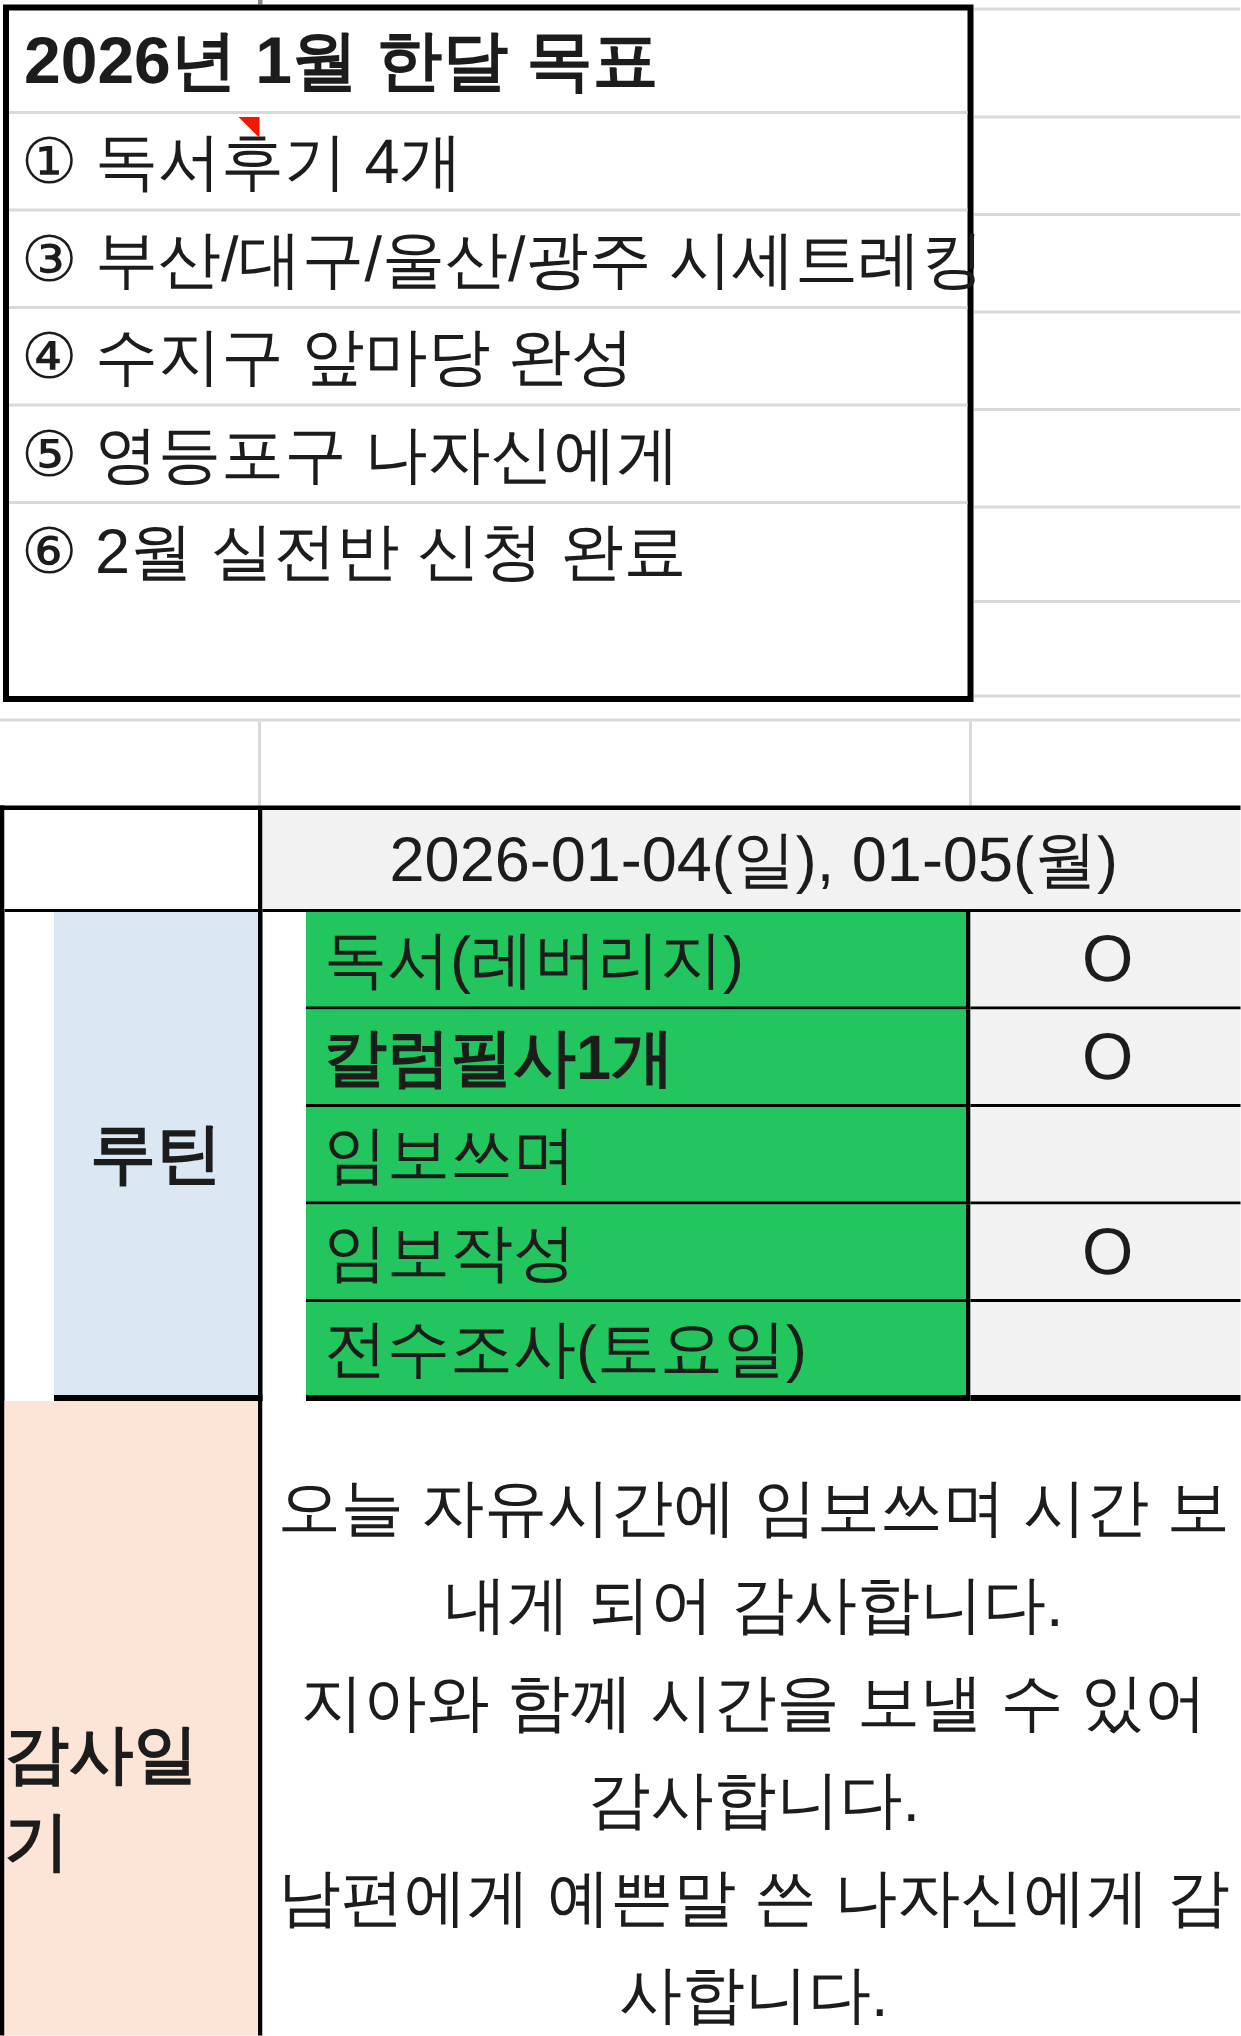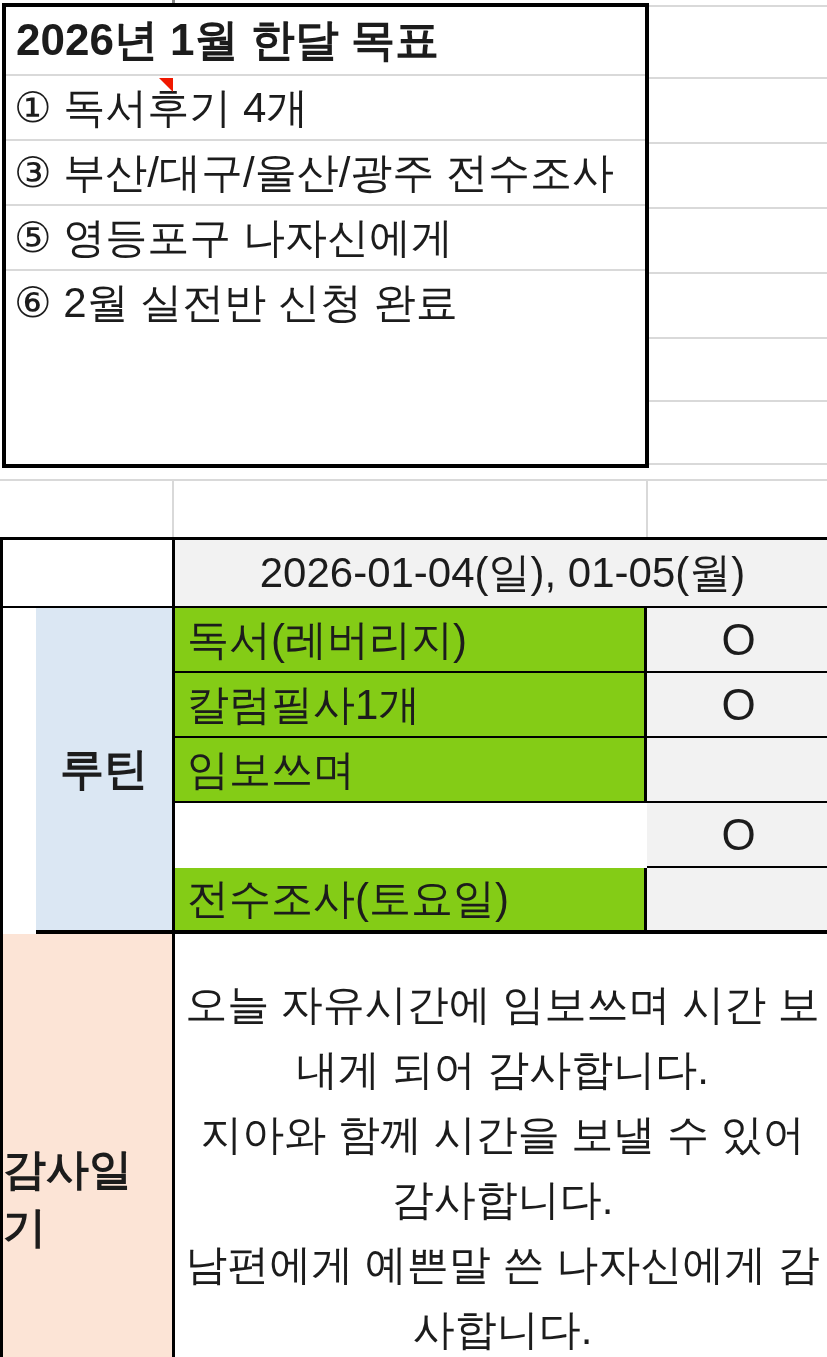--- a/index.html
+++ b/index.html
@@ -77,26 +77,26 @@
   .routine-label-cell{
     grid-column:1;grid-row:2 / span 5;
     background:#dbe7f3;
     border-right:3px solid #000;
     border-bottom:4px solid #000;
     display:flex;align-items:center;justify-content:center;
     font-size:44px;font-weight:bold;margin-left:33px;
   }
   .item-cell{
     grid-column:2;
-    background:#84cc16;
+    background:#22c55e;
     border-right:3px solid #000;
     border-bottom:2px solid #000;
     display:flex;align-items:center;
     padding-left:12px;
-    font-size:42px;white-space:nowrap;
+    font-size:42px;white-space:nowrap;margin-left:29px;
   }
   .status-cell{
     grid-column:3;
     background:#f2f2f2;
     border-bottom:2px solid #000;
     display:flex;align-items:center;justify-content:center;
     font-size:44px;
   }
   .last-routine{border-bottom:4px solid #000;}
   .diary-label-cell{
@@ -128,41 +128,43 @@
 <div class="gl gl-h" style="left:649px;top:463px;width:178px;"></div>
 
 <div class="gl gl-h" style="left:0;top:479px;width:827px;"></div>
 <div class="gl gl-v-dark" style="left:172px;top:0;height:6px;"></div>
 <div class="gl gl-v" style="left:172px;top:481px;height:56px;"></div>
 <div class="gl gl-v" style="left:646px;top:481px;height:56px;"></div>
 
 <div id="goals-box">
   <div class="goals-title-row">2026년 1월 한달 목표</div>
   <div class="goal-row">① 독서후기 4개</div>
-  <div class="goal-row">③ 부산/대구/울산/광주 전수조사</div>
+  <div class="goal-row">③ 부산/대구/울산/광주 시세트레킹</div>
+  <div class="goal-row">④ 수지구 앞마당 완성</div>
   <div class="goal-row">⑤ 영등포구 나자신에게</div>
   <div class="goal-row">⑥ 2월 실전반 신청 완료</div>
 </div>
 <div id="comment-indicator"></div>
 
 <div id="schedule-table">
   <div class="corner-cell"></div>
   <div class="date-cell">2026-01-04(일), 01-05(월)</div>
 
   <div class="routine-label-cell">루틴</div>
 
   <div class="item-cell" style="grid-row:2;">독서(레버리지)</div>
   <div class="status-cell" style="grid-row:2;">O</div>
 
-  <div class="item-cell" style="grid-row:3;">칼럼필사1개</div>
+  <div class="item-cell" style="grid-row:3;font-weight:bold;">칼럼필사1개</div>
   <div class="status-cell" style="grid-row:3;">O</div>
 
   <div class="item-cell" style="grid-row:4;">임보쓰며</div>
   <div class="status-cell" style="grid-row:4;"></div>
 
+  <div class="item-cell" style="grid-row:5;">임보작성</div>
   <div class="status-cell" style="grid-row:5;">O</div>
 
   <div class="item-cell last-routine" style="grid-row:6;">전수조사(토요일)</div>
   <div class="status-cell last-routine" style="grid-row:6;"></div>
 
   <div class="diary-label-cell">감사일기</div>
   <div class="diary-content-cell">
     <div>오늘 자유시간에 임보쓰며 시간 보</div>
     <div>내게 되어 감사합니다.</div>
     <div>지아와 함께 시간을 보낼 수 있어</div>

